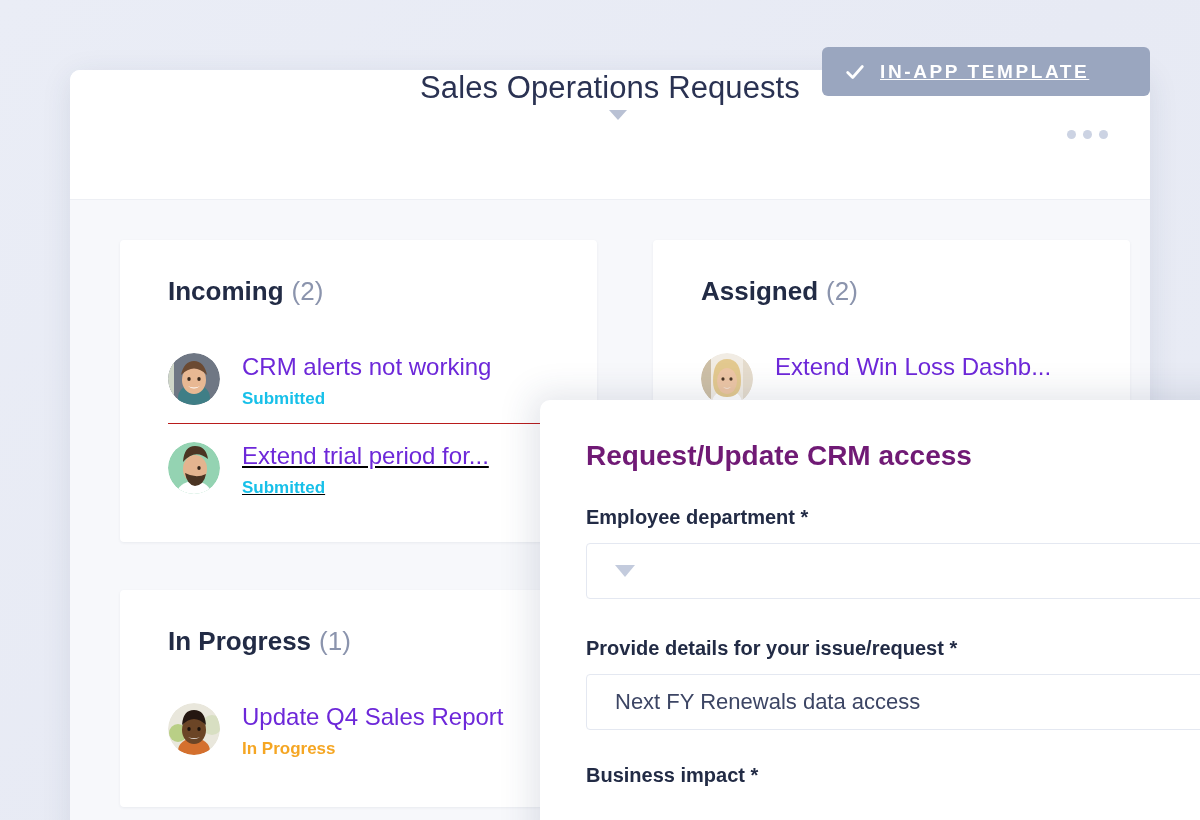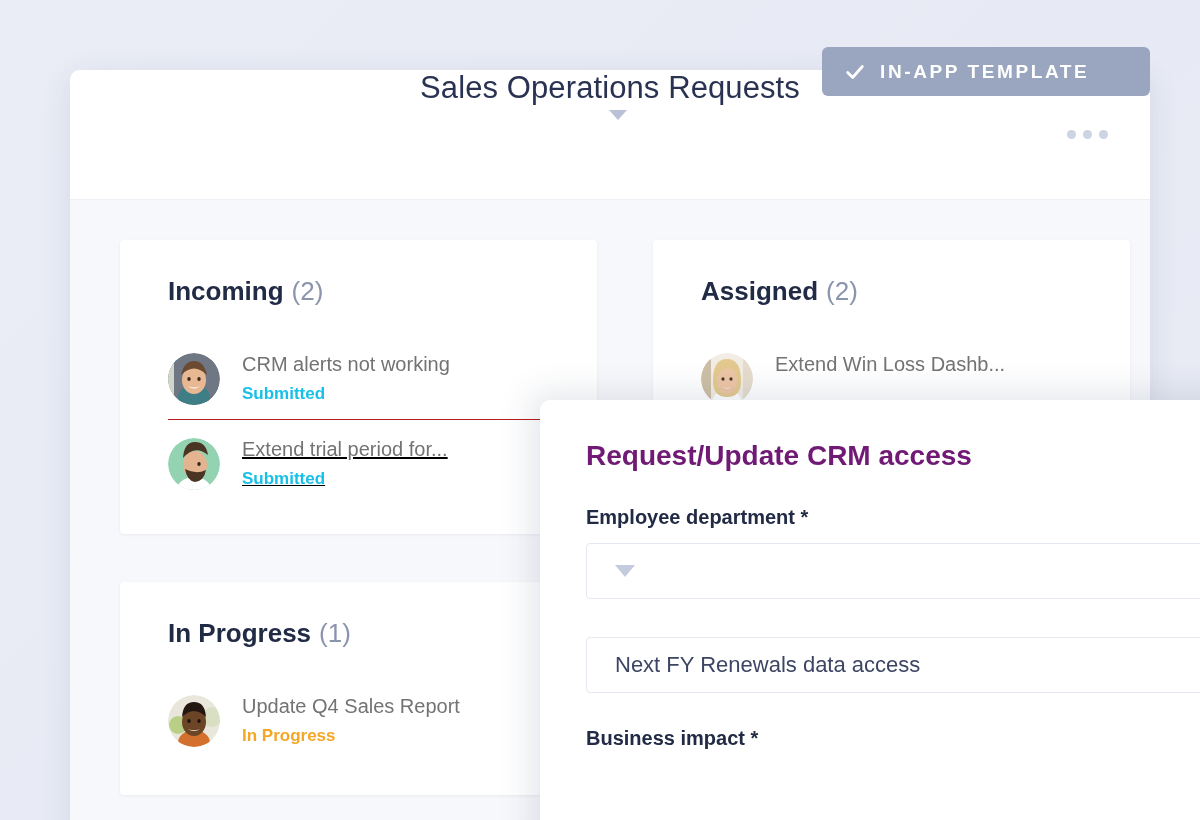--- a/index.html
+++ b/index.html
@@ -43,20 +43,21 @@
     width: 22px;
     height: 22px;
     flex: none;
     display: block;
   }
   .badge-label {
     color: #ffffff;
     font-size: 19px;
     font-weight: 600;
     letter-spacing: 2.6px;
+    text-decoration: underline;
   }
 
   
   .window {
     position: absolute;
     left: 70px;
     top: 70px;
     width: 1080px;
     height: 780px;
     background: #ffffff;
@@ -156,22 +157,22 @@
     width: 52px;
     height: 52px;
     border-radius: 50%;
     flex: none;
     position: relative;
     overflow: hidden;
     margin-top: 2px;
   }
   .task-body { padding-top: 2px; min-width: 0; }
   .task-title {
-    font-size: 20px;
-    color: #737373;
+    font-size: 24px;
+    color: #6d28d9;
     white-space: nowrap;
     line-height: 1.15;
   }
   .task-status {
     font-size: 17px;
     font-weight: 600;
     margin-top: 8px;
     line-height: 1.2;
   }
   .status-submitted { color: #17c0e9; }
@@ -379,20 +380,21 @@
   </div>
 
   <div class="form-panel">
     <div class="form-title">Request/Update CRM access</div>
 
     <div class="field-label">Employee department *</div>
     <div class="control">
       <span class="select-caret"></span>
     </div>
 
+    <div class="field-label">Provide details for your issue/request *</div>
     <div class="control">
       <span class="value" title="Next FY Renewals data access">Next FY Renewals data access</span>
     </div>
 
     <div class="field-label cut">Business impact *</div>
   </div>
 
   <div class="badge">
     <svg class="check" viewBox="0 0 24 24">
       <path d="M4 12.5 L9.5 18 L20 6" fill="none" stroke="#ffffff" stroke-width="3" stroke-linecap="round" stroke-linejoin="round"></path>

